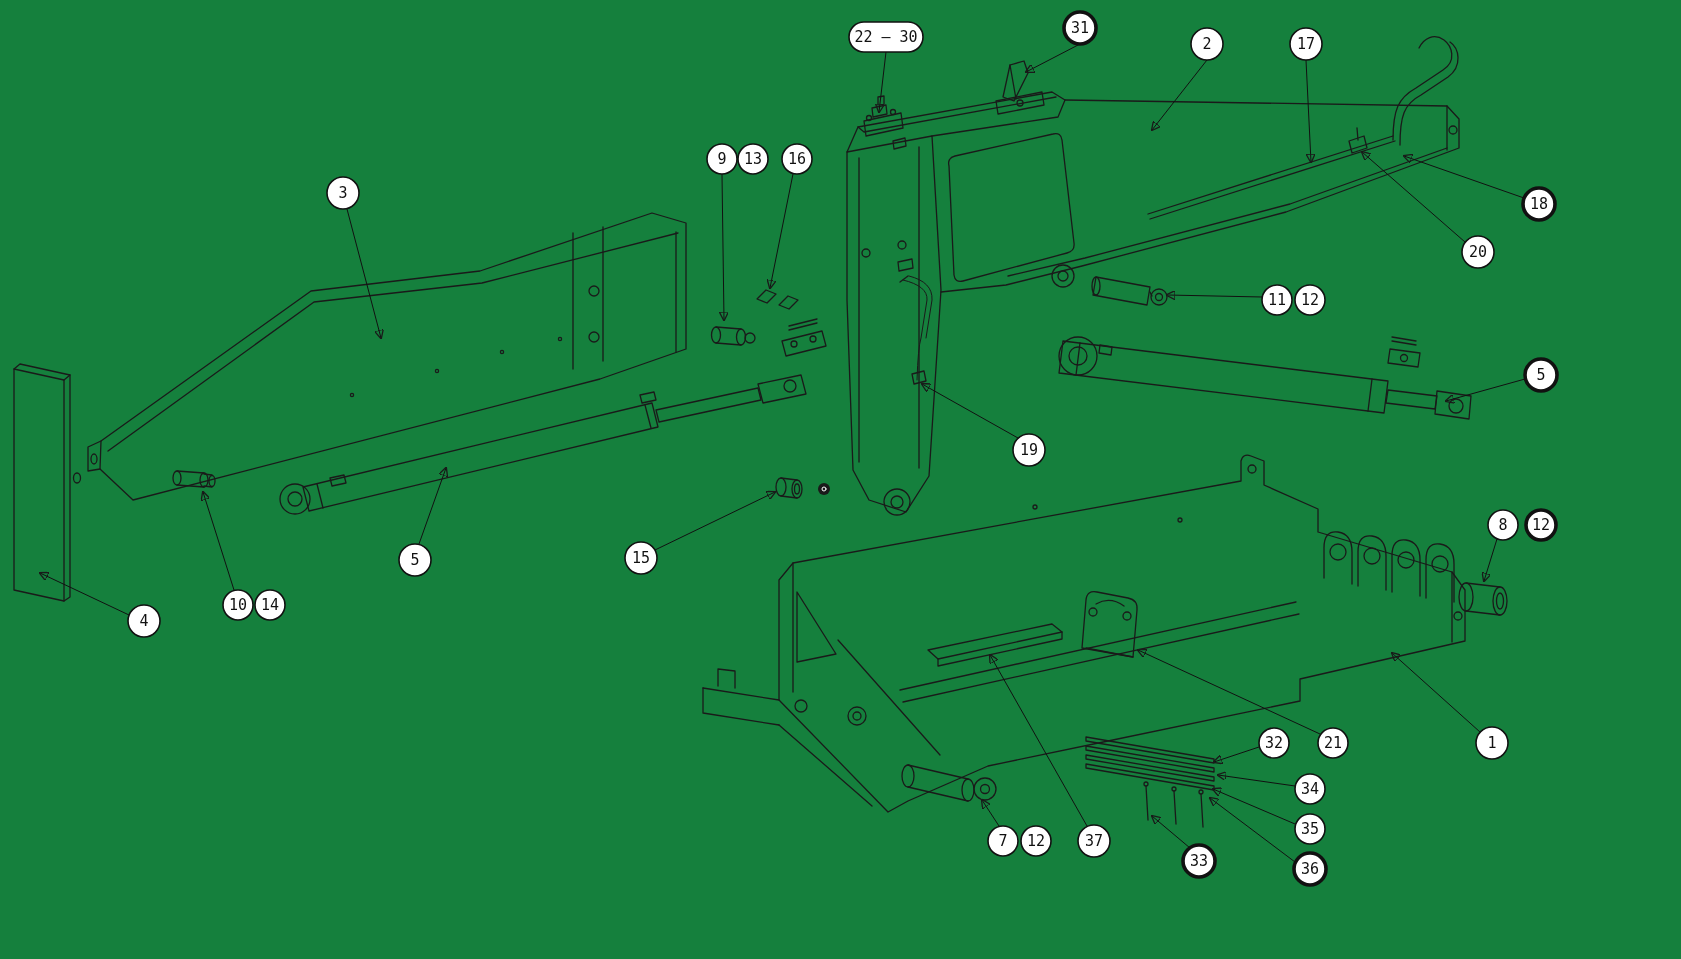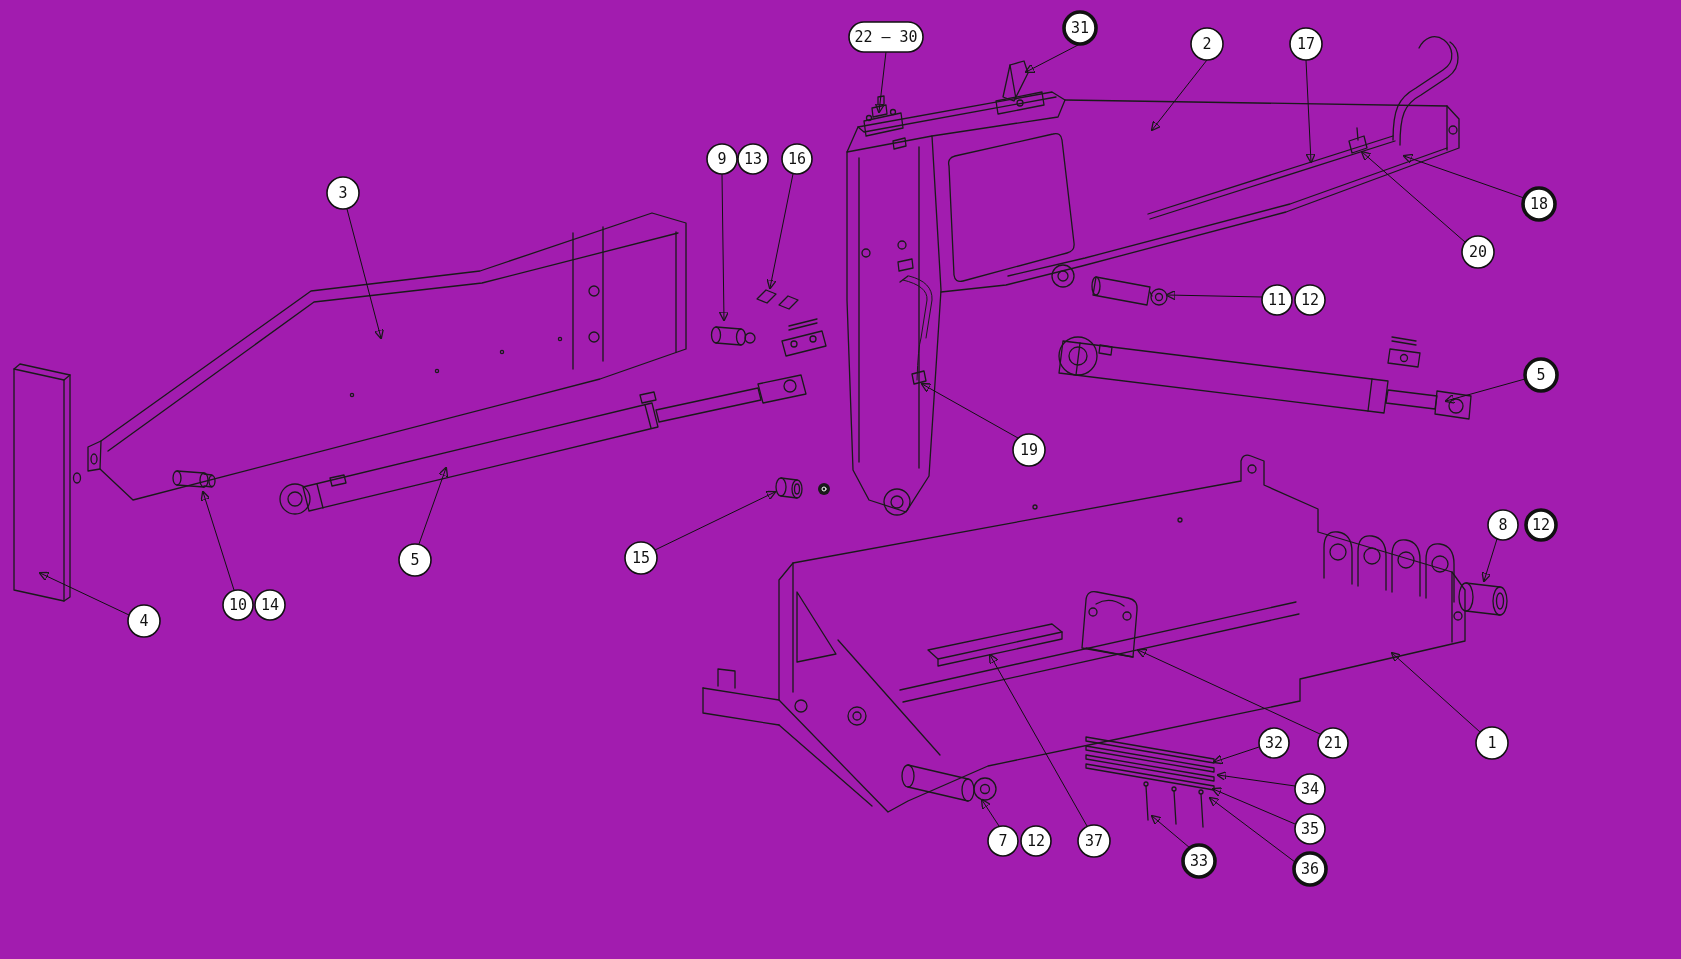--- a/index.html
+++ b/index.html
@@ -1,16 +1,16 @@
 <!DOCTYPE html>
 <html><head>
 <meta charset="utf-8">
 <style>
   html,body{margin:0;padding:0;background:#ffffff;}
-  .stage{position:relative;width:1681px;height:959px;background:#a21caf;overflow:hidden;
+  .stage{position:relative;width:1681px;height:959px;background:#15803d;overflow:hidden;
          font-family:"DejaVu Sans Mono",monospace;}
   #drawing{display:block;width:1681px;height:959px;}
   
   #drawing path, #drawing circle, #drawing ellipse, #drawing polyline, #drawing line, #drawing rect{
     fill:none;stroke:#1a1a1a;stroke-width:1.3;stroke-linecap:round;stroke-linejoin:round;
   }
   #drawing .thin{stroke-width:1;}
   #drawing .fill-dark{fill:#1a1a1a;stroke:none;}
   #drawing .leader{fill:none;stroke:#111111;stroke-width:1;}
   #drawing .balloon{fill:#ffffff;stroke:#111111;stroke-width:1.6;}

